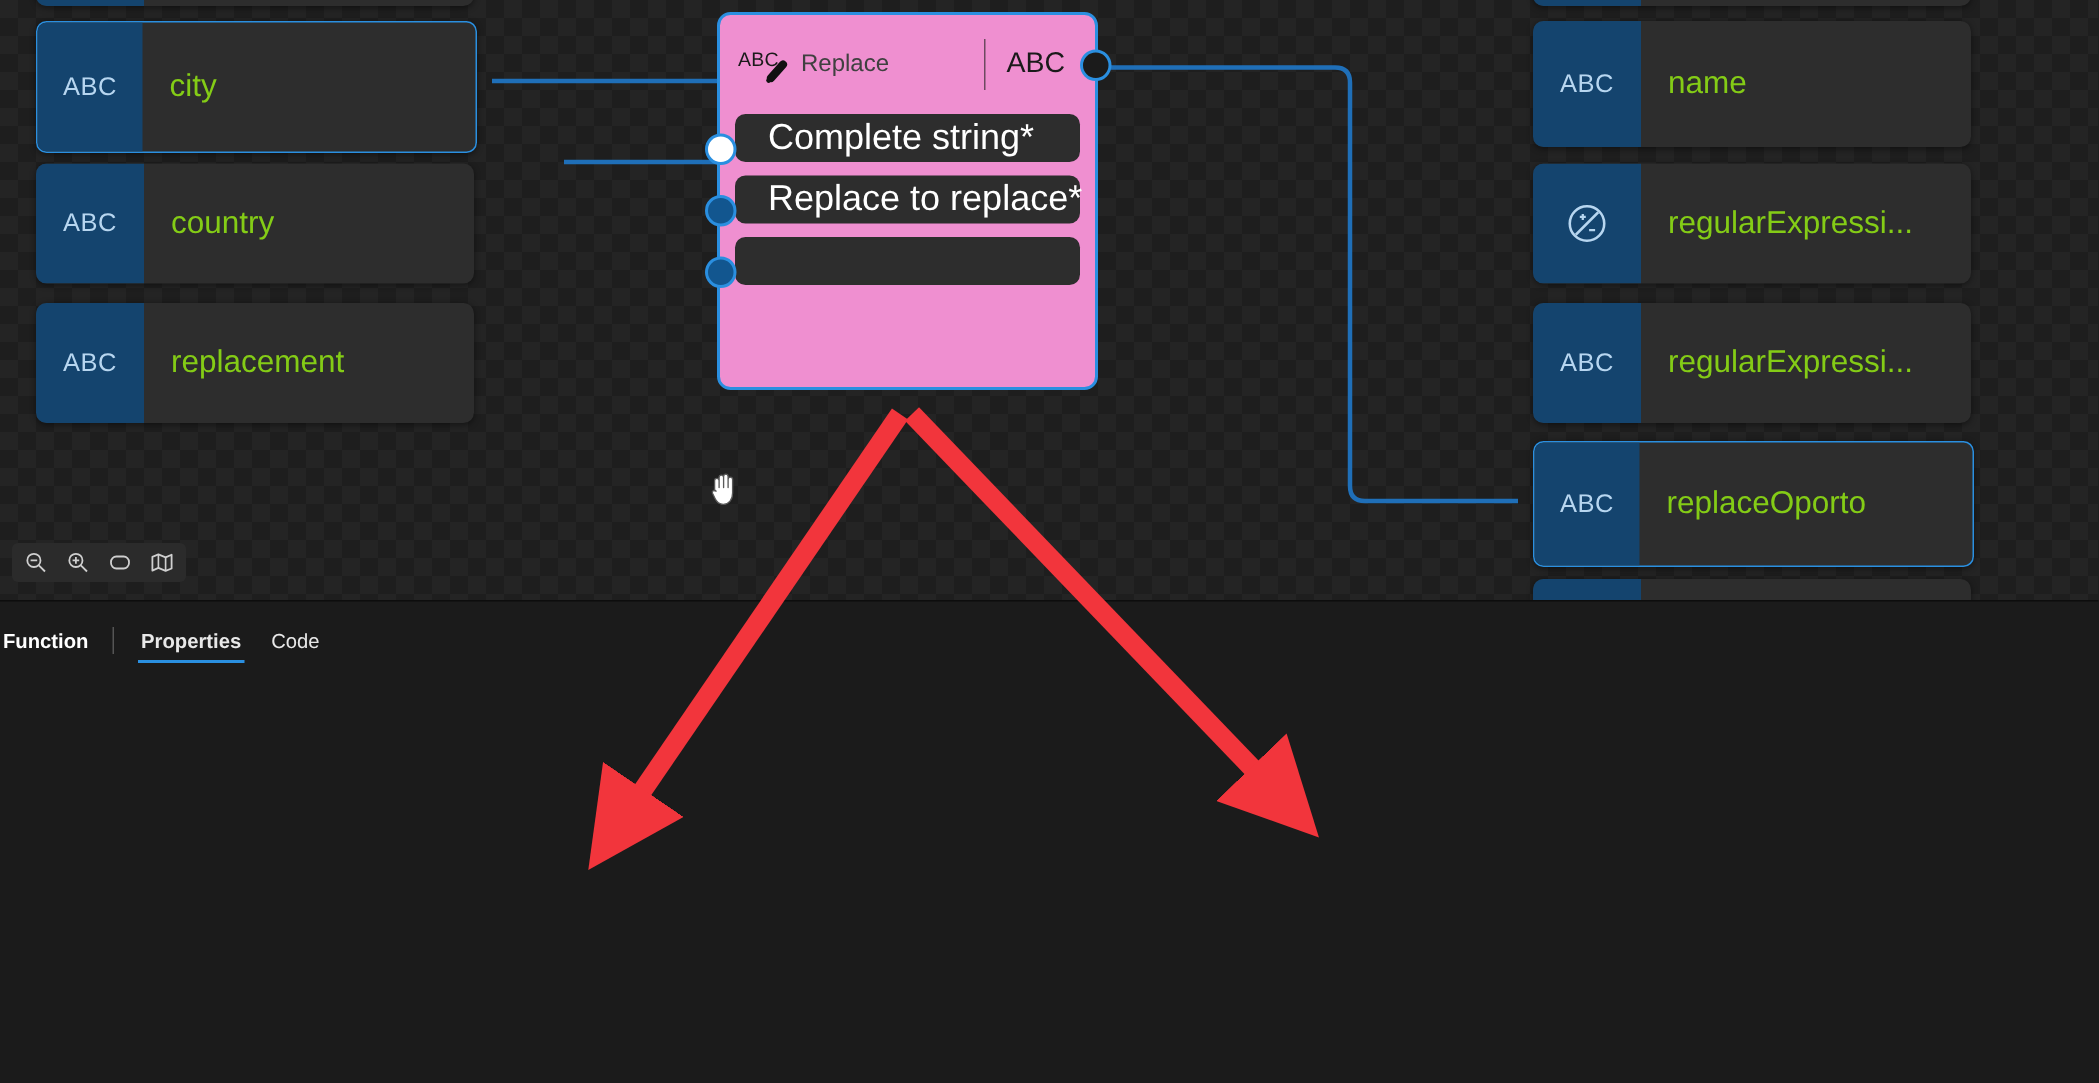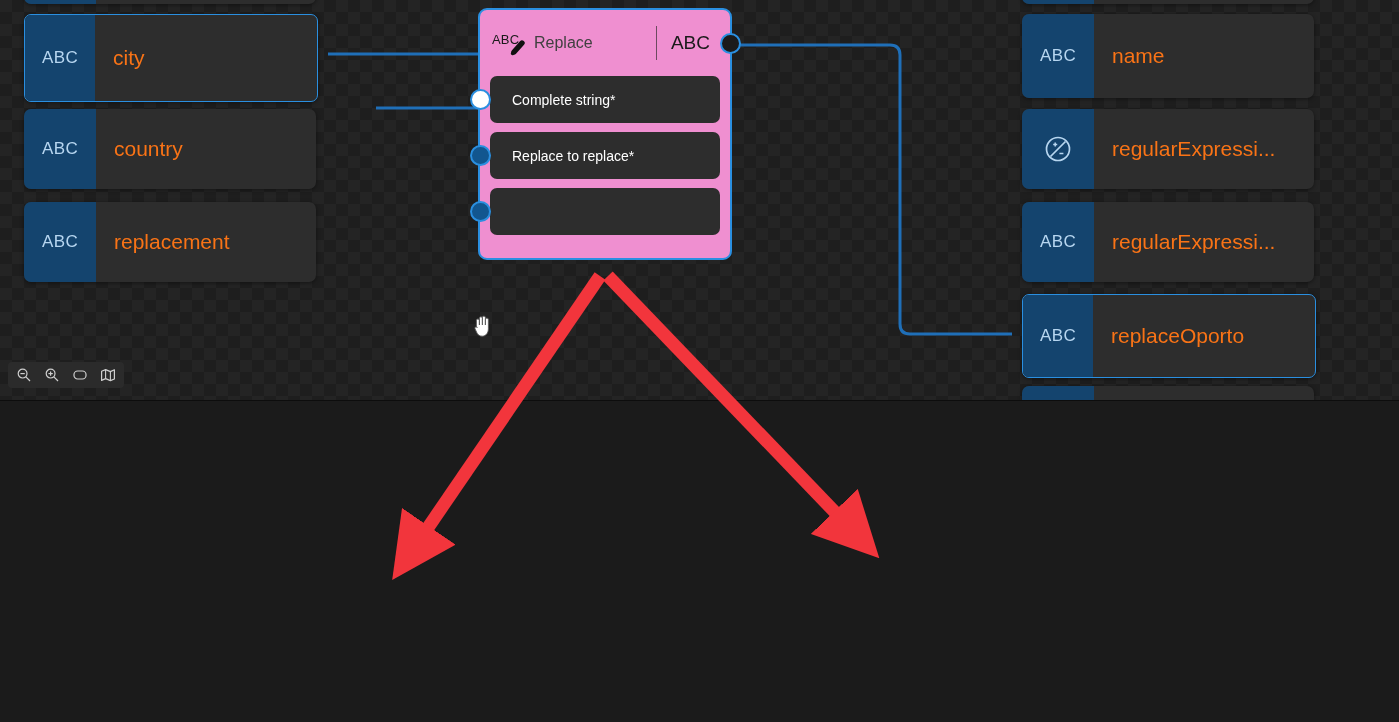--- a/index.html
+++ b/index.html
@@ -30,21 +30,21 @@
   }
   .vcard.sel{border:1.6px solid #2a8fe0;}
   .vcard .badge{
     width:72px;flex:0 0 72px;background:#14446e;
     display:flex;align-items:center;justify-content:center;
     color:#b7d6f0;font-size:17px;letter-spacing:.4px;
   }
   .vcard.sel .badge{width:70px;flex:0 0 70px;}
   .vcard .vname{
     flex:1;display:flex;align-items:center;padding-left:18px;
-    font-size:21px;color:#f97316;white-space:nowrap;overflow:hidden;
+    font-size:21px;color:#84cc16;white-space:nowrap;overflow:hidden;
   }
   .vcard .badge svg{display:block;}
 
   
   #fnode{
     position:absolute;left:478px;top:8px;width:254px;height:252px;
     background:#ef8fd0;border:2px solid #2a8fe0;border-radius:9px;
     box-sizing:border-box;
   }
   #fnode .fhead{
@@ -52,23 +52,23 @@
   }
   #fnode .fhead .ficon{width:36px;flex:0 0 36px;display:flex;align-items:center;}
   #fnode .fhead .ftitle{
     flex:1;font-size:16px;color:#404040;padding-left:6px;white-space:nowrap;
   }
   #fnode .fhead .fsep{
     width:1px;height:34px;background:#6d4a60;margin:0 14px 0 0;flex:0 0 1px;
   }
   #fnode .fhead .ftype{font-size:19px;color:#1a1a1a;padding-right:14px;flex:0 0 auto;}
   .frow{
-    position:relative;margin:0 10px 9px 10px;height:47px;
+    position:relative;margin:0 10px 9px 10px;height:32px;
     background:#2d2d2d;border-radius:7px;display:flex;align-items:center;
-    padding-left:22px;font-size:14px;color:#ffffff;white-space:nowrap;
+    padding-left:22px;font-size:24px;color:#ffffff;white-space:nowrap;
   }
   .port{
     position:absolute;width:21px;height:21px;border-radius:50%;
     border:2px solid #2a8fe0;box-sizing:border-box;
   }
   .port.hollow{background:#ffffff;}
   .port.filled{background:#12568f;}
   .port.outp{background:#1b1b1b;}
 
   
@@ -245,20 +245,26 @@
                a1.5 1.5 0 0 1 3 0 V12 V6.6 a1.5 1.5 0 0 1 3 0 V15.6
                c0 4.4 -2.4 7.6 -6.2 7.6 c-3.2 0 -4.6 -1.8 -5.6 -4
                l-1.6 -3.4 a1.4 1.4 0 0 1 2.4 -1.4 Z" fill="#ffffff" stroke="#5a5a5a" stroke-width="0.9" stroke-linejoin="round"></path>
     </svg>
   </div>
 </div>
 
 <div id="panel">
   <div class="topline"></div>
 
+  <div id="tabs">
+    <div class="tab title">Function</div>
+    <div class="tabdiv"></div>
+    <div class="tab active">Properties</div>
+    <div class="tab">Code</div>
+  </div>
 
 </div>
 
 <svg id="arrows" viewBox="0 0 1399 722">
   <defs>
     <marker id="ah" markerWidth="5" markerHeight="5" refX="2.3" refY="2.5" orient="auto">
       <path d="M0 0 L5 2.5 L0 5 Z" fill="#f2353c"></path>
     </marker>
   </defs>
   <line x1="600" y1="276" x2="412" y2="551" stroke="#f2353c" stroke-width="13" marker-end="url(#ah)"></line>

